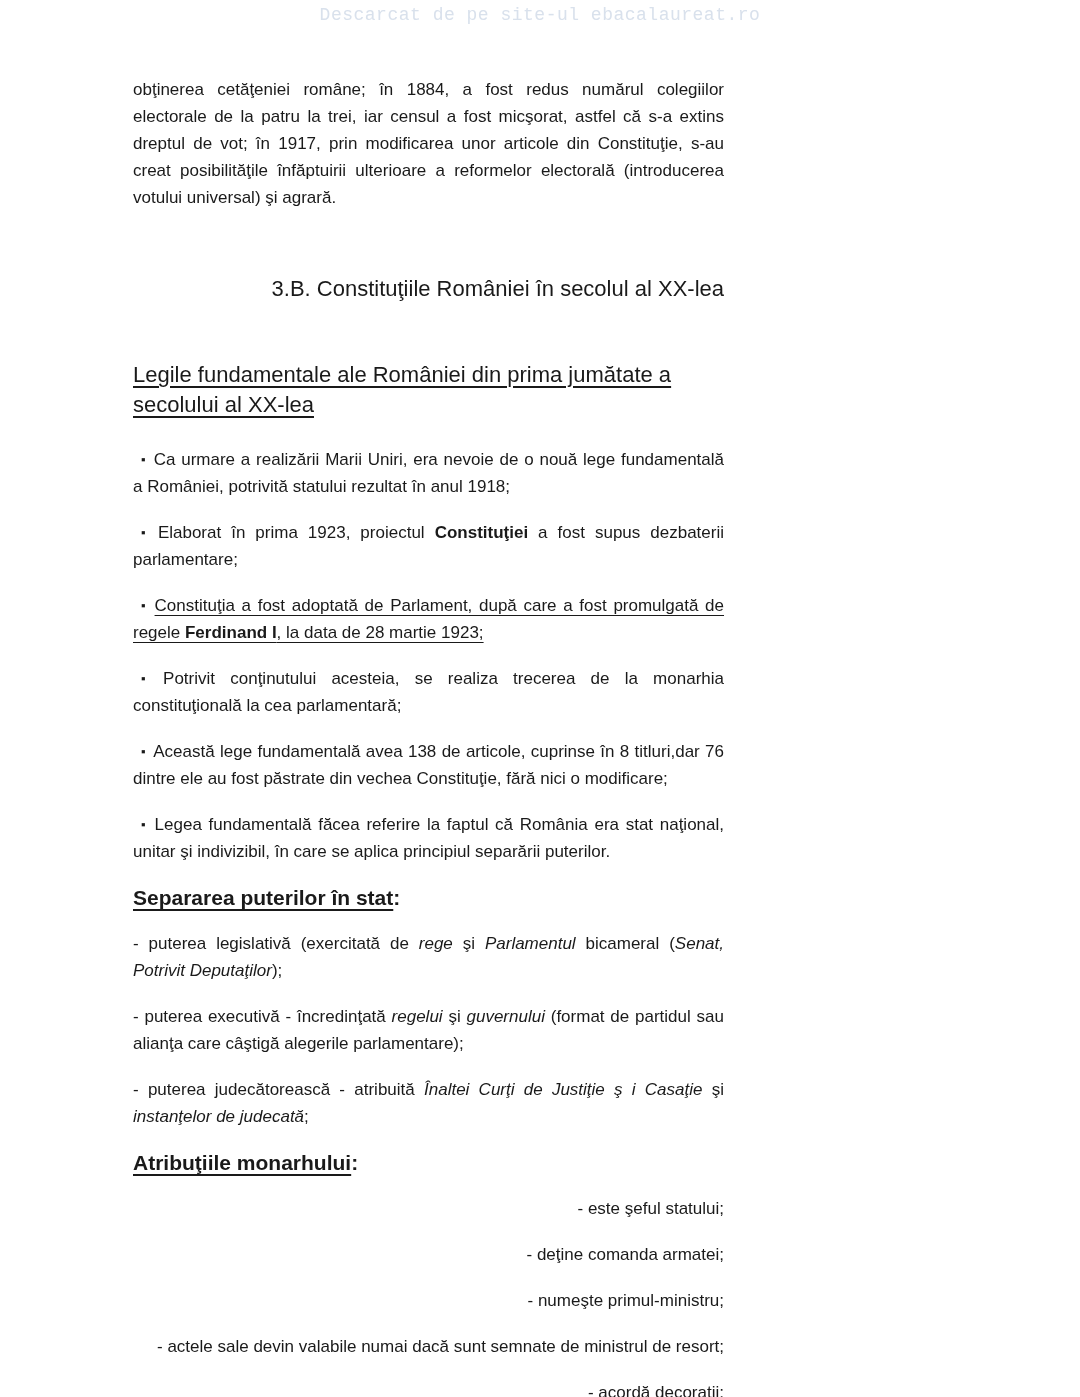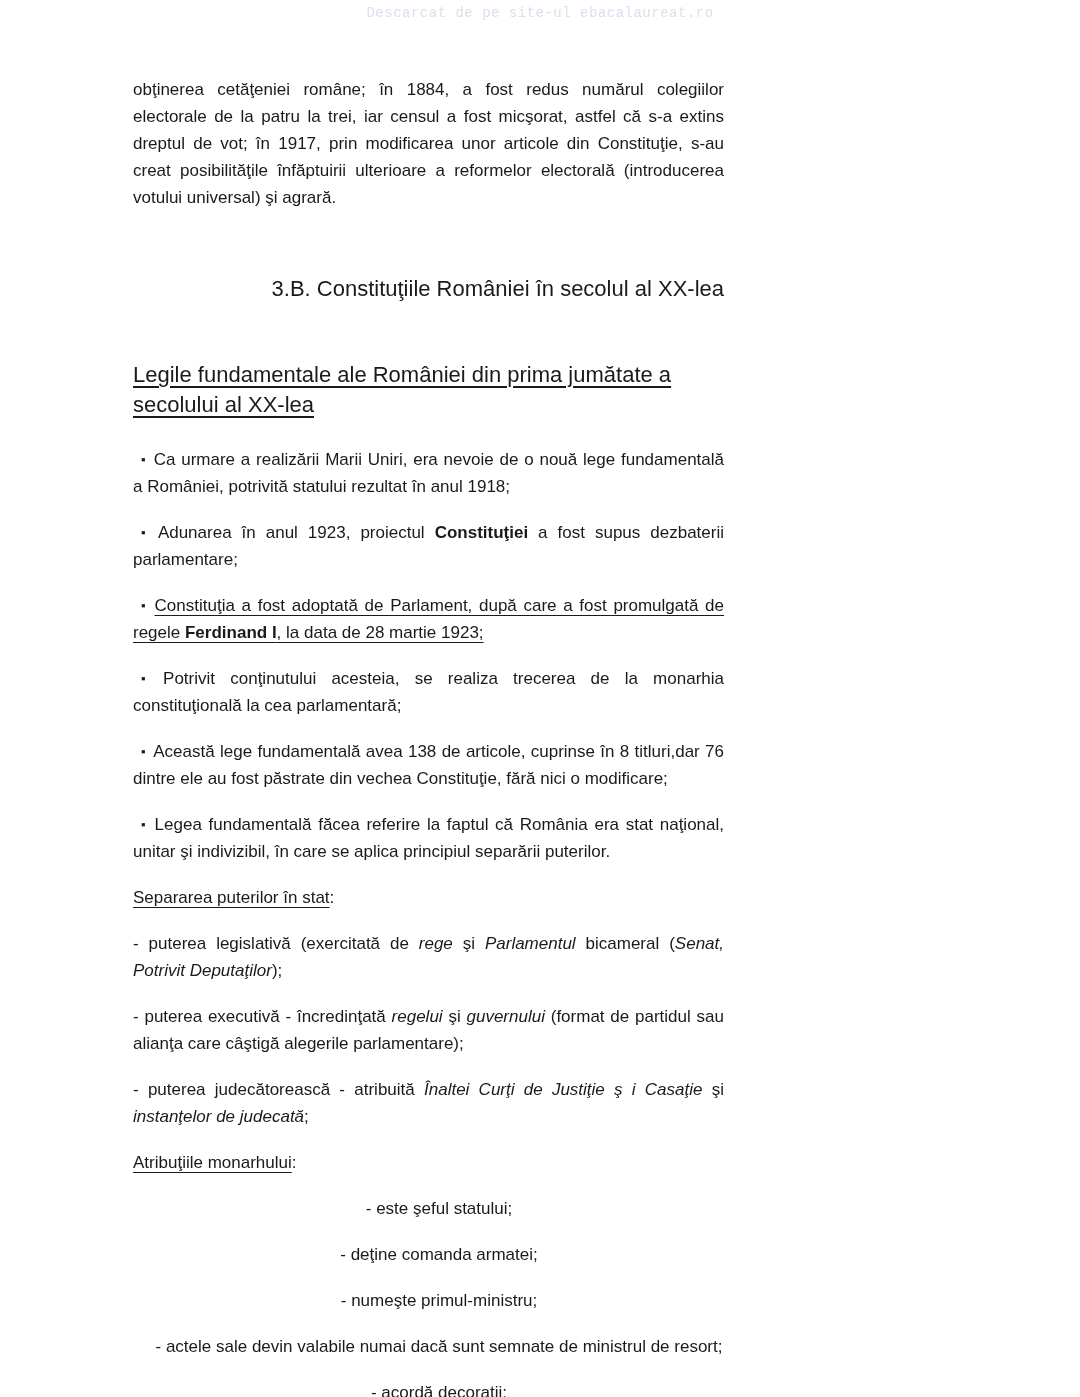--- a/index.html
+++ b/index.html
@@ -12,21 +12,21 @@
     color: #1a1a1a;
     overflow: hidden;
   }
   .watermark {
     position: absolute;
     top: 5px;
     left: 0;
     width: 100%;
     text-align: center;
     font-family: "Liberation Mono", monospace;
-    font-size: 14px;
+    font-size: 18px;
     color: #d9e1ec;
     letter-spacing: 0.5px;
     white-space: nowrap;
   }
   .content {
     position: absolute;
     top: 0;
     left: 0;
     width: 856px;
     padding: 76px 132px 0 133px;
@@ -56,47 +56,48 @@
     text-align: left;
   }
   .bullet-para { text-indent: 8px; }
   .bullet-marker {
     font-size: 13px;
     vertical-align: 1px;
     padding-right: 7px;
   }
   .u-para .seg-wrap { text-decoration: underline; text-underline-offset: 4px; }
   .subhead {
-    font-size: 17px;
+    font-size: 21px;
     line-height: 27px;
     margin-bottom: 19px;
     text-align: left;
+    font-weight: bold;
   }
   .subhead .u { text-decoration: underline; text-underline-offset: 4px; }
-  .indent-item { padding-left: 21px; text-align: center; }
+  .indent-item { padding-left: 21px; text-align: right; }
   .seg-bold { font-weight: bold; }
   .seg-italic { font-style: italic; }
 </style>
 </head>
 <body>
 
 <div class="watermark">Descarcat de pe site-ul ebacalaureat.ro</div>
 
 <div class="content">
 
   <p class="para intro"><span>obţinerea cetăţeniei române; în 1884, a fost redus numărul colegiilor electorale de la patru la trei, iar censul a fost micşorat, astfel că s-a extins dreptul de vot; în 1917, prin modificarea unor articole din Constituţie, s-au creat posibilităţile înfăptuirii ulterioare a reformelor electorală (introducerea votului universal) şi agrară.</span></p>
 
   <h1 class="section-title">3.B. Constituţiile României în secolul al XX-lea</h1>
 
   <h2 class="subsection-title">Legile fundamentale ale României din prima jumătate a secolului al XX-lea</h2>
 
   <p class="para bullet-para"><span class="bullet-marker">▪</span><span class="seg-wrap"><span>Ca urmare a realizării Marii Uniri, era nevoie de o nouă lege fundamentală a României, potrivită statului rezultat în anul 1918;</span></span></p>
 
 
-  <p class="para bullet-para"><span class="bullet-marker">▪</span><span class="seg-wrap"><span>Adunarea în anul 1923, proiectul </span><span class="seg-bold">Constituţiei</span><span> a fost supus dezbaterii parlamentare;</span></span></p>
+  <p class="para bullet-para"><span class="bullet-marker">▪</span><span class="seg-wrap"><span>Elaborat în prima 1923, proiectul </span><span class="seg-bold">Constituţiei</span><span> a fost supus dezbaterii parlamentare;</span></span></p>
 
   <p class="para bullet-para u-para"><span class="bullet-marker">▪</span><span class="seg-wrap"><span>Constituţia a fost adoptată de Parlament, după care a fost promulgată de regele </span><span class="seg-bold">Ferdinand I</span><span>, la data de 28 martie 1923;</span></span></p>
 
   <p class="para bullet-para"><span class="bullet-marker">▪</span><span class="seg-wrap"><span>Potrivit conţinutului acesteia, se realiza trecerea de la monarhia constituţională la cea parlamentară;</span></span></p>
 
   <p class="para bullet-para"><span class="bullet-marker">▪</span><span class="seg-wrap"><span>Această lege fundamentală avea 138 de articole, cuprinse în 8 titluri,dar 76 dintre ele au fost păstrate din vechea Constituţie, fără nici o modificare;</span></span></p>
 
   <p class="para bullet-para"><span class="bullet-marker">▪</span><span class="seg-wrap"><span>Legea fundamentală făcea referire la faptul că România era stat naţional, unitar şi indivizibil, în care se aplica principiul separării puterilor.</span></span></p>
 
   <p class="subhead"><span class="u">Separarea puterilor în stat</span><span>:</span></p>

